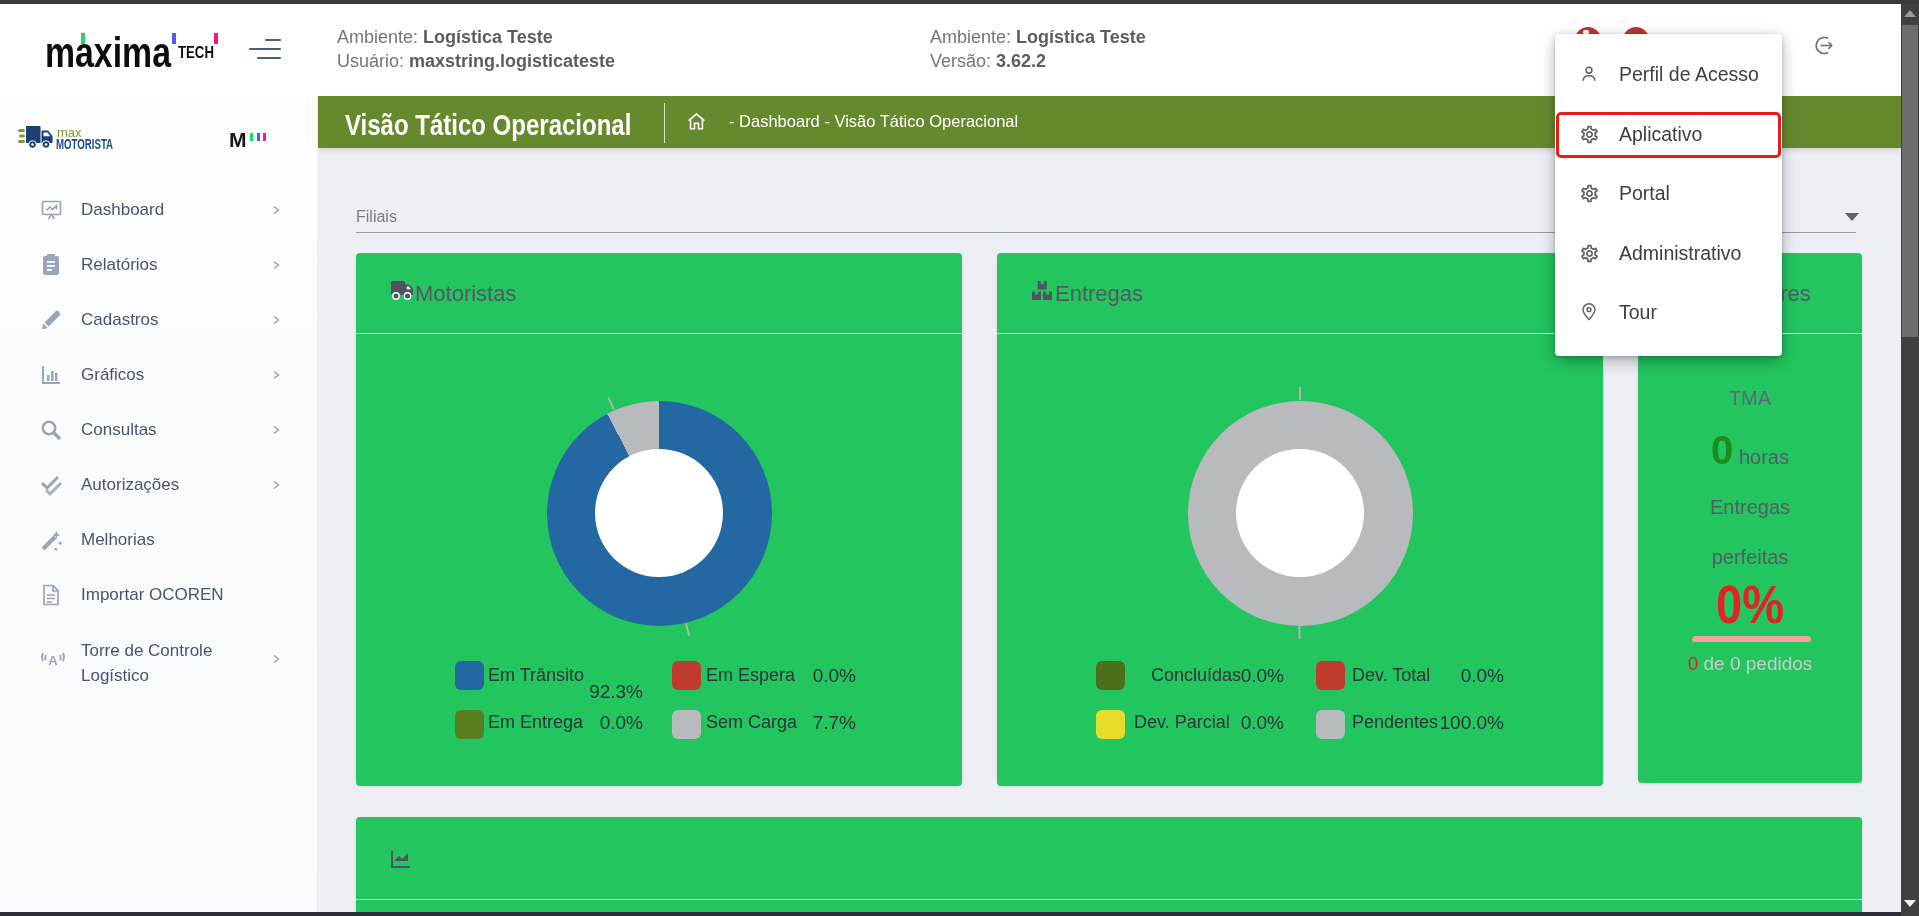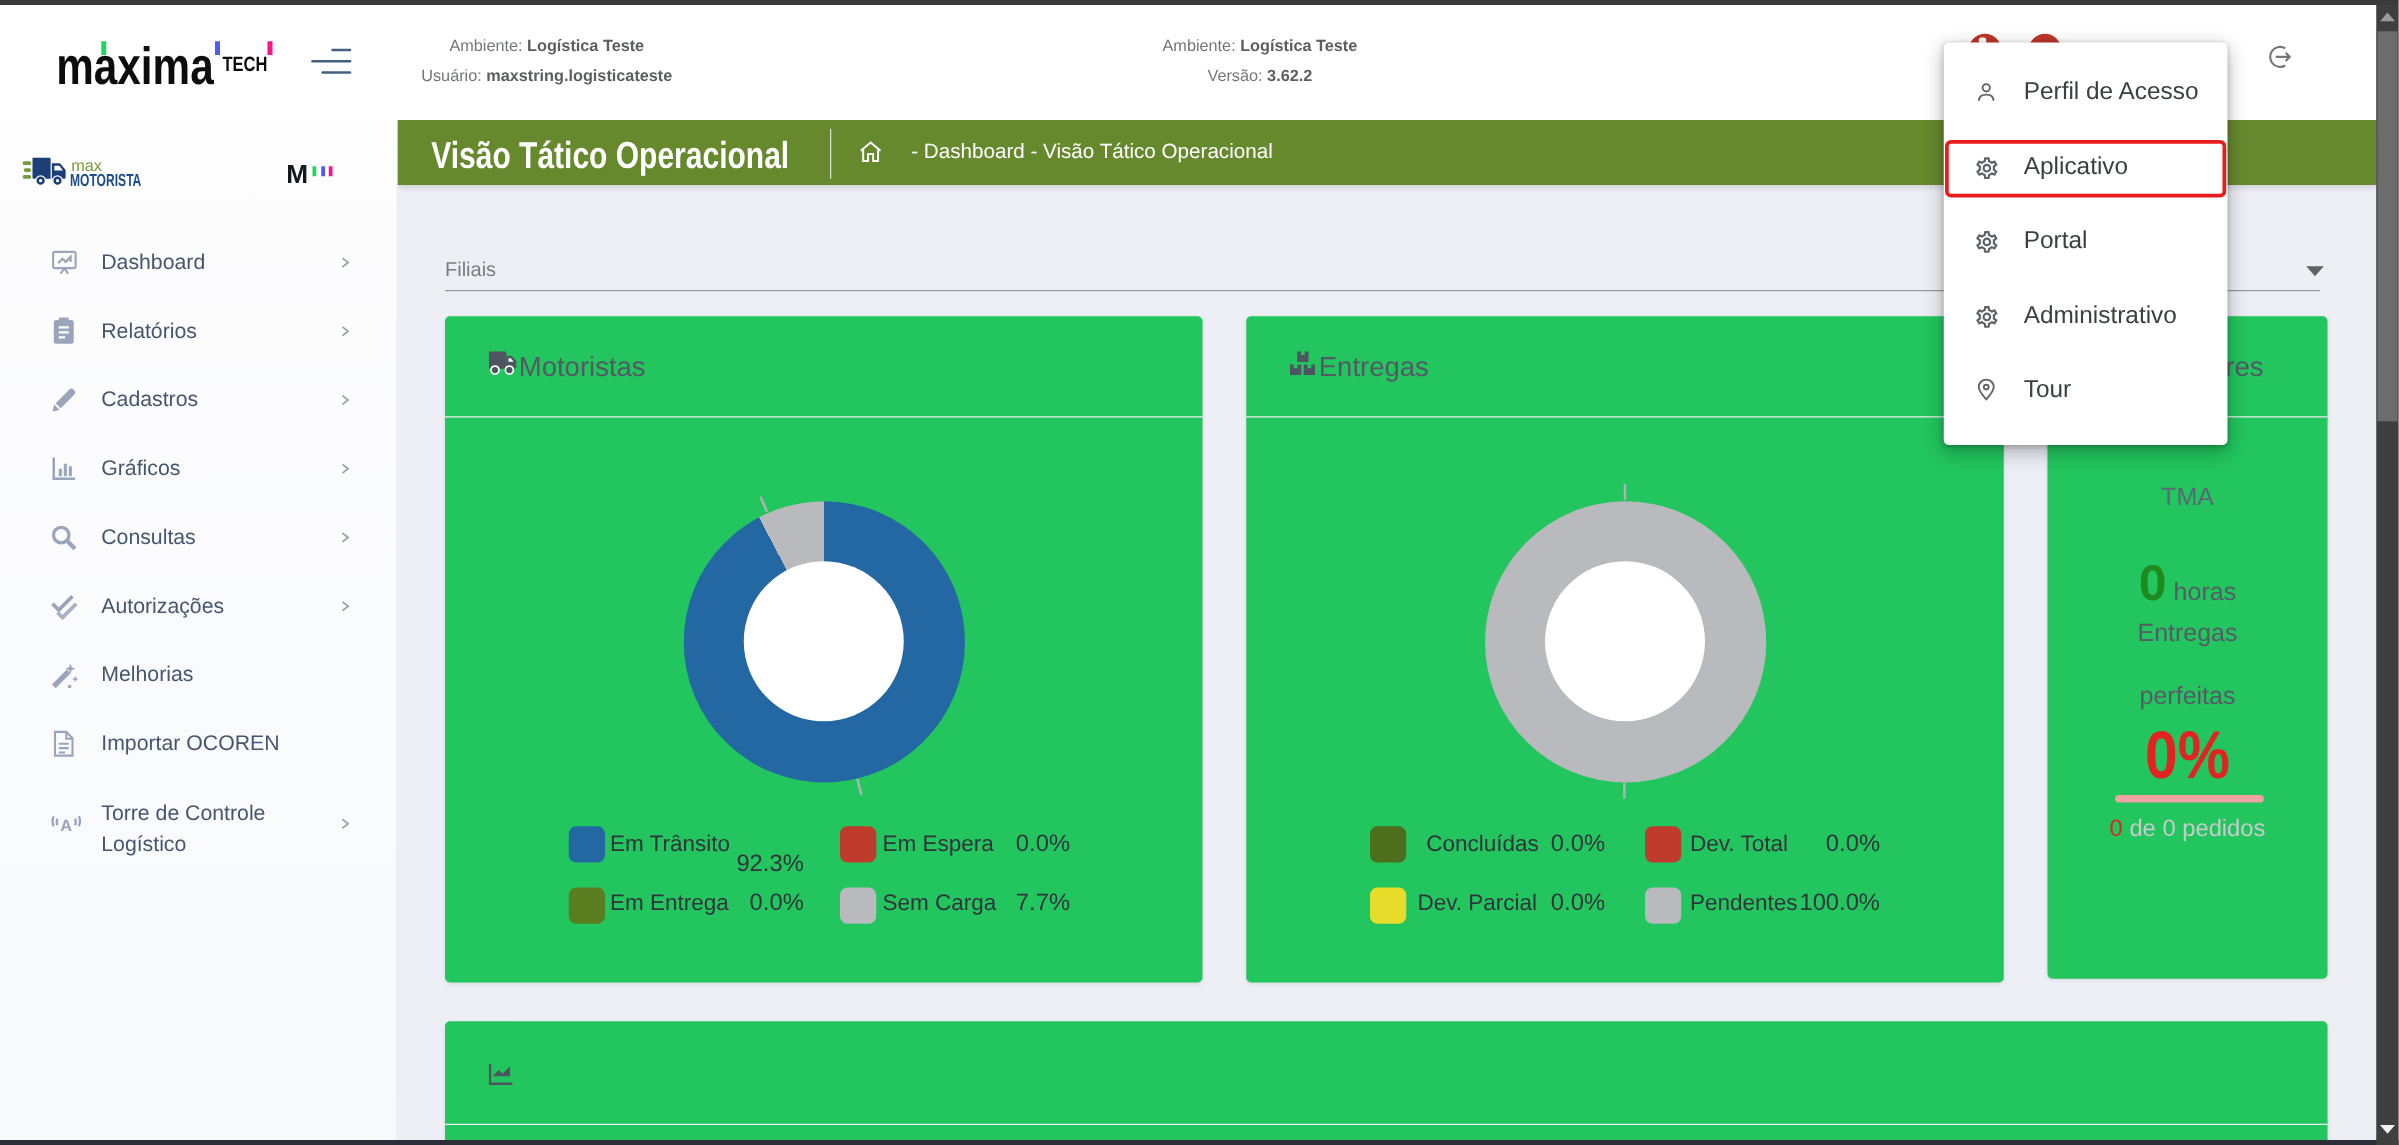--- a/index.html
+++ b/index.html
@@ -16,21 +16,21 @@
   #content { left:318px; top:148px; width:1583px; height:764px; background:#edeff4; }
 
   
   #scroll { left:1901px; top:4px; width:18px; height:912px; background:#3f3f3f; z-index:60; }
   #scroll .thumb { left:1px; top:21px; width:16px; height:312px; background:#6d6d6d; }
   .tri-up { width:0; height:0; border-left:6px solid transparent; border-right:6px solid transparent; border-bottom:7px solid #9b9b9b; }
   .tri-dn { width:0; height:0; border-left:6px solid transparent; border-right:6px solid transparent; border-top:7px solid #f0f0f0; }
 
   
   .hline { background:#44607e; height:2px; border-radius:1px; }
-  .htext { font-size:13px; color:#757679; line-height:24px;text-align:center; }
+  .htext { font-size:18px; color:#757679; line-height:24px; }
   .htext b { color:#5c5d60; }
 
   
   #gtitle { left:345px; top:108px; font-size:30px; font-weight:bold; color:#fff; line-height:34px; transform:scaleX(0.80); transform-origin:left top; white-space:nowrap; z-index:7;}
   #gdivider { left:664px; top:103px; width:1px; height:40px; background:rgba(255,255,255,0.75); z-index:7;}
   #gcrumb { left:729px; top:112px; font-size:16.5px; color:#fff; z-index:7;}
 
   
   .mitem { position:absolute; left:0; width:318px; height:40px; }
   .mico { position:absolute; left:39px; top:50%; transform:translateY(-50%); width:24px; height:24px; }
@@ -275,39 +275,39 @@
   <div class="card-title" style="left:58px;">Entregas</div>
   <svg style="position:absolute; left:35px; top:28px;" width="21" height="19" viewBox="0 0 21 19">
     <path d="M5.8 0 h3 v3 h3 v-3 h3 v8.5 h-9 z" fill="#4e5560"></path>
     <path d="M0 10.5 h2.9 v3 h3 v-3 h3.1 v8.5 h-9 z" fill="#4e5560"></path>
     <path d="M11 10.5 h3 v3 h3 v-3 h3 v8.5 h-9 z" fill="#4e5560"></path>
   </svg>
   <div class="donut" style="left:190.5px; top:147.5px; width:225px; height:225px; background:#b9babd;">
     <div class="hole"></div>
   </div>
   <div class="legsq" style="left:99px; top:408px; background:#4c6e1d;"></div>
-  <div class="legtx" style="left:144px; top:412px;">Concluídas</div>
+  <div class="legtx" style="left:154px; top:412px;">Concluídas</div>
   <div class="legval" style="left:207px; top:412px;">0.0%</div>
   <div class="legsq" style="left:319px; top:408px; background:#bf3b2b;"></div>
   <div class="legtx" style="left:355px; top:412px;">Dev. Total</div>
   <div class="legval" style="left:427px; top:412px;">0.0%</div>
   <div class="legsq" style="left:99px; top:457px; background:#e8dc2a;"></div>
   <div class="legtx" style="left:137px; top:459px;">Dev. Parcial</div>
   <div class="legval" style="left:207px; top:459px;">0.0%</div>
   <div class="legsq" style="left:319px; top:457px; background:#b9babd;"></div>
   <div class="legtx" style="left:355px; top:459px;">Pendentes</div>
   <div class="legval" style="left:427px; top:459px;">100.0%</div>
 </div>
 
 <div class="card" style="left:1638px; top:253px; width:224px; height:530px;">
   <div class="card-h"></div>
   <div class="card-title" style="left:59px;">Indicadores</div>
 </div>
 <div class="ind" style="top:387px; font-size:20px; color:#5b6878;">TMA</div>
-<div class="ind" style="top:428px;margin-top:17px;"><span style="font-size:40px; font-weight:bold; color:#1f8b1e;">0</span><span style="font-size:20px; color:#565c66;"> horas</span></div>
+<div class="ind" style="top:428px;"><span style="font-size:40px; font-weight:bold; color:#1f8b1e;">0</span><span style="font-size:20px; color:#565c66;"> horas</span></div>
 <div class="ind" style="top:496px; font-size:20px; color:#565c66;">Entregas</div>
 <div class="ind" style="top:546px; font-size:20px; color:#565c66;">perfeitas</div>
 <div class="ind" style="top:574px; font-size:54px; line-height:60px; font-weight:bold; color:#e32322; transform:scaleX(0.87);">0%</div>
 <div class="abs" style="z-index:3; left:1692px; top:636px; width:119px; height:6px; background:#f0a3a2; border-radius:3px;"></div>
 <div class="ind" style="top:653px; font-size:19px; color:#c9cacc;"><span style="color:#e32322;">0</span> de 0 pedidos</div>
 
 <div class="card" style="left:356px; top:817px; width:1506px; height:99px; border-radius:4px 4px 0 0;">
   <div style="position:absolute; left:0; top:82px; right:0; height:1px; background:#edeef0;"></div>
   <svg style="position:absolute; left:35px; top:34px;" width="19" height="17" viewBox="0 0 19 17">
     <path d="M1 0 V16 H19" fill="none" stroke="#4e5560" stroke-width="2"></path>

